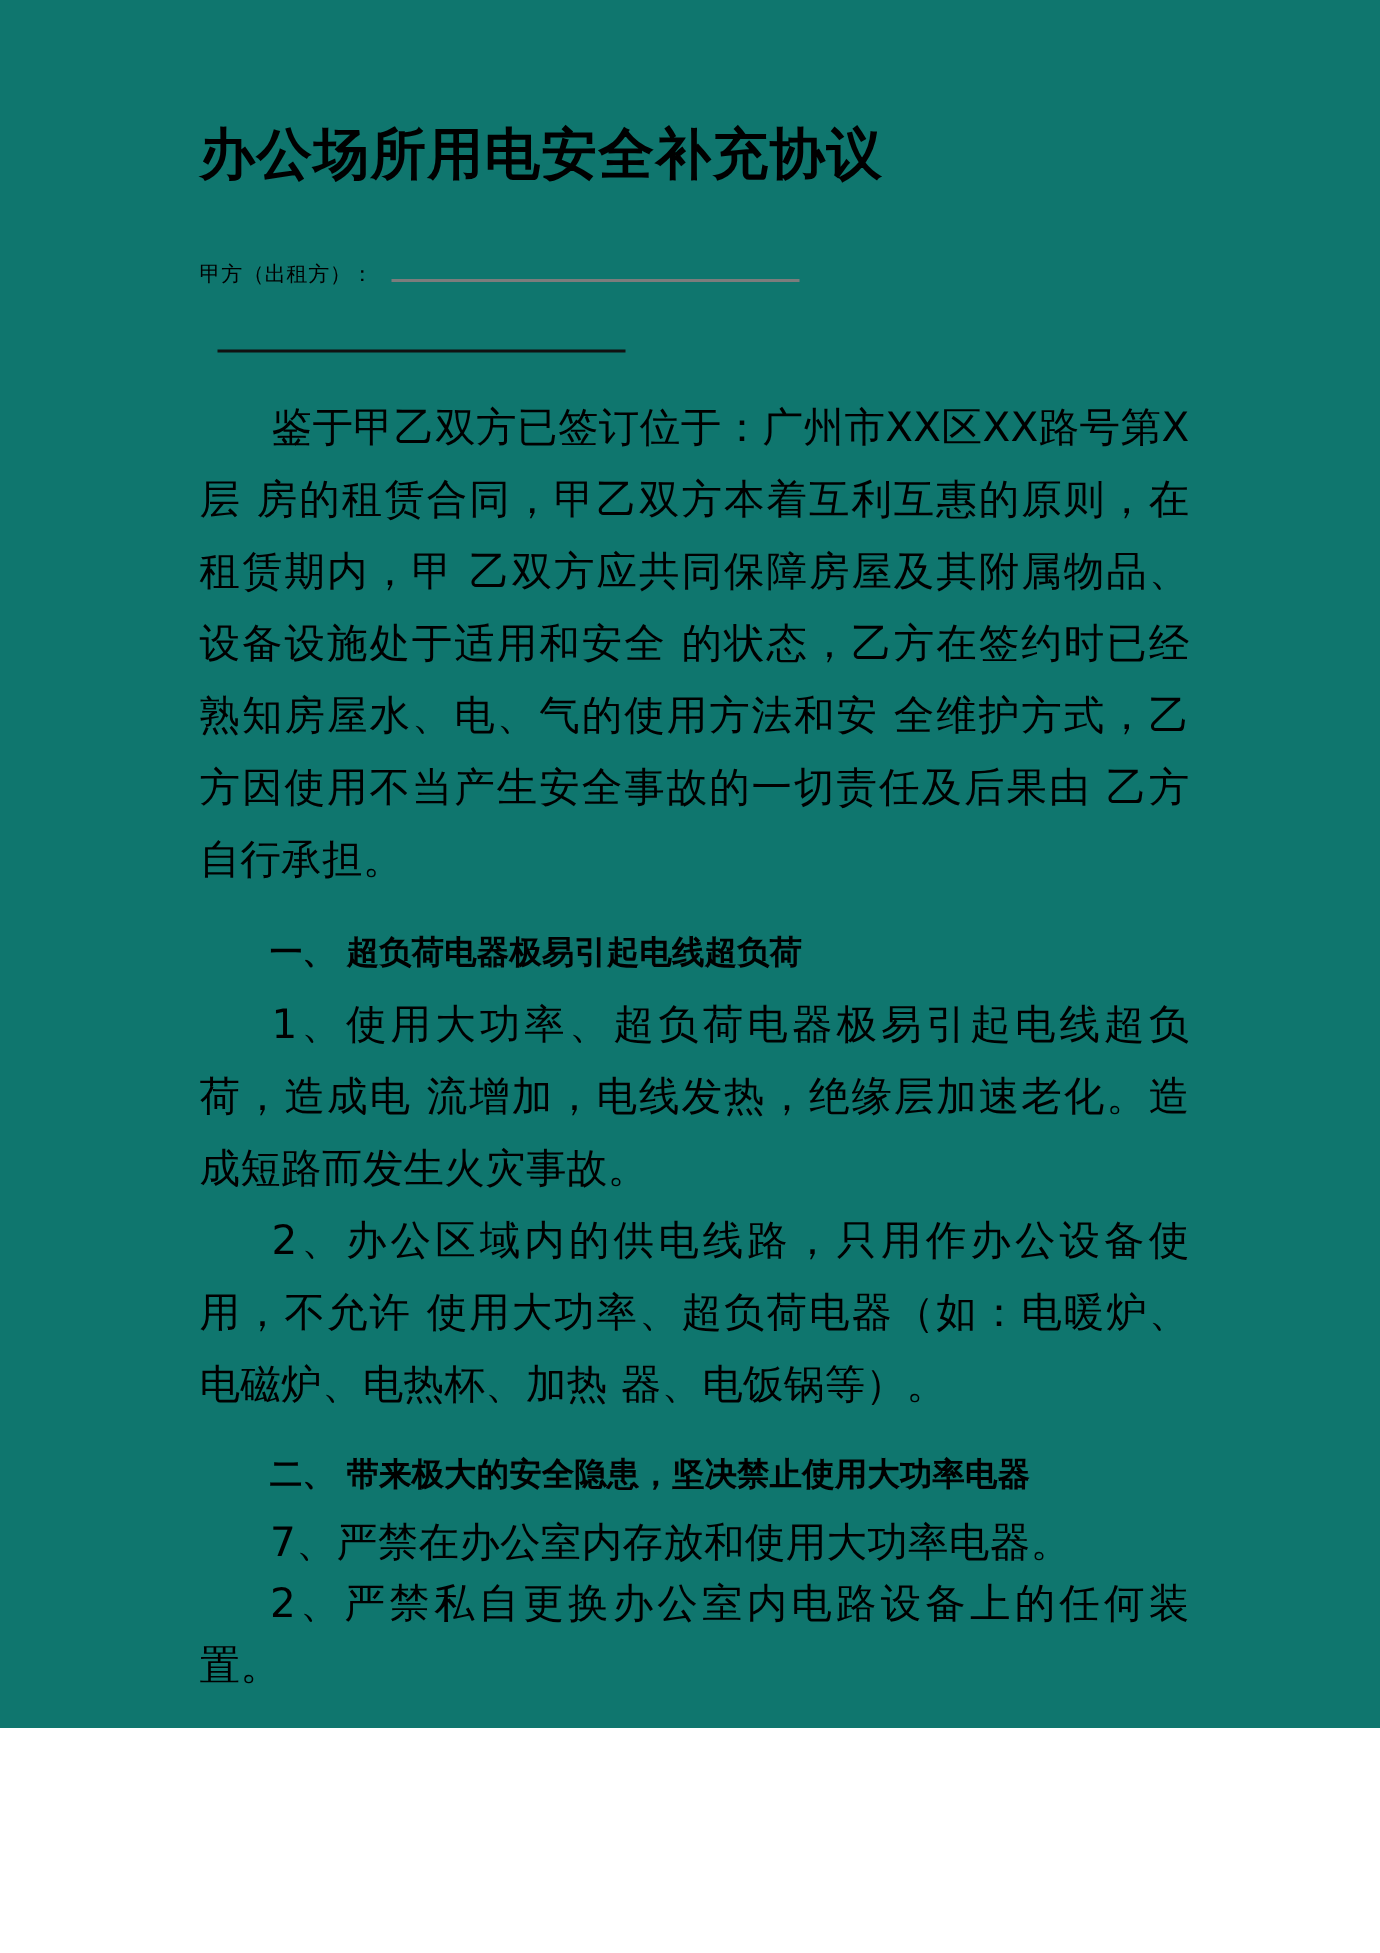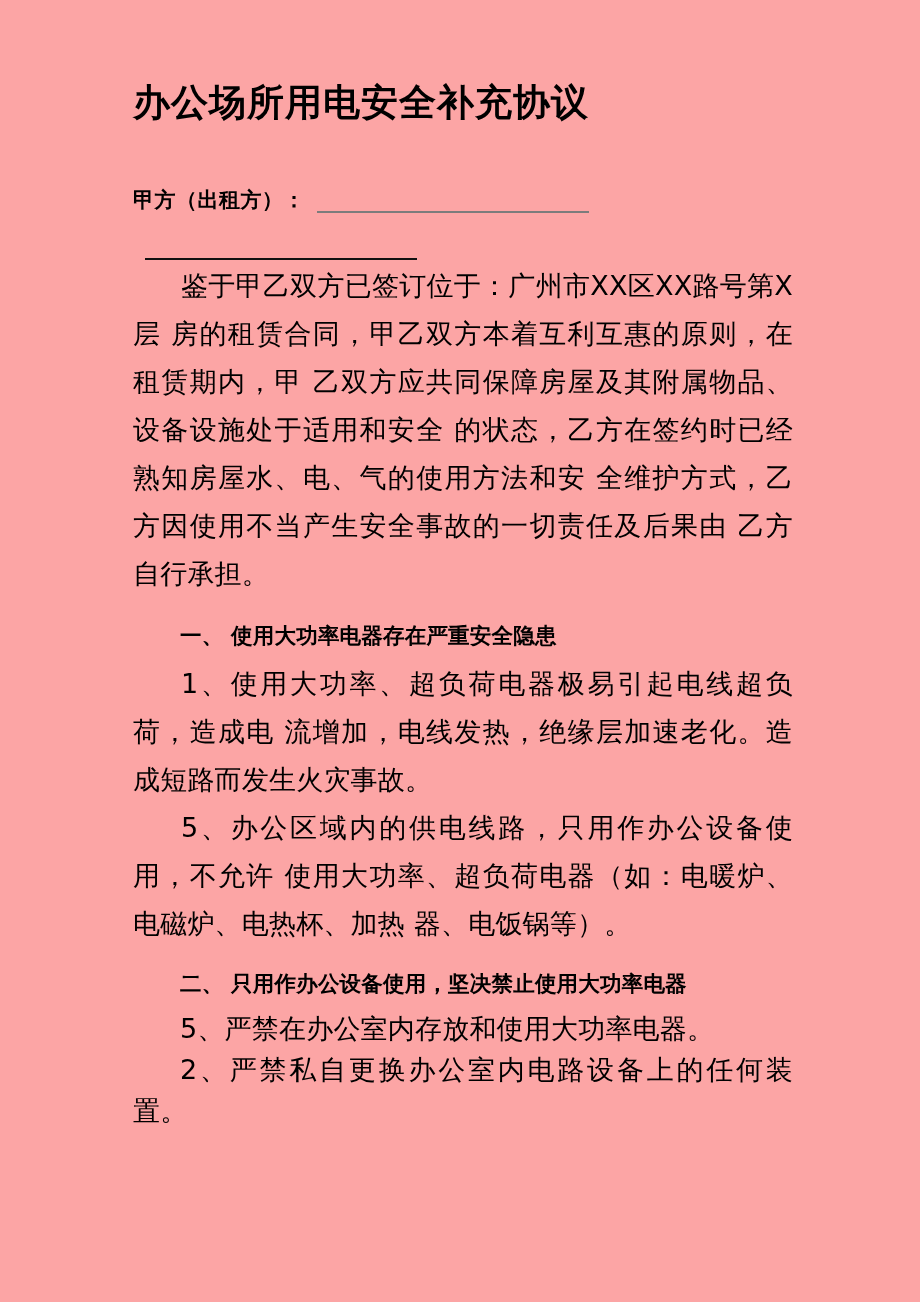--- a/index.html
+++ b/index.html
@@ -15,22 +15,22 @@
     overflow: hidden;
     font-family: "DejaVu Sans", "Liberation Sans", sans-serif;
     color: #000000;
     -webkit-font-smoothing: antialiased;
   }
 
   .page {
     position: absolute;
     top: 0; left: 0;
     width: 920px;
-    height: 1302px;
-    background: #fca5a5;
+    height: 1152px;
+    background: #0f766e;
   }
 
   
   .doc-title {
     position: absolute;
     left: 133px;
     top: 79px;
     font-size: 37px;
     font-weight: bold;
     letter-spacing: 1px;
@@ -41,26 +41,24 @@
 
   
   .party-block {
     position: absolute;
     left: 133px;
     top: 168px;
     width: 660px;
   }
   .party-row {
     display: flex;
-    align-items: flex-end;
     height: 47px;
-    font-size: 21px;
+    font-size: 14px;
     line-height: 30px;
     letter-spacing: 0.5px;
-    font-weight: bold;
   }
   .party-label {
     white-space: nowrap;
   }
   .party-blank {
     display: inline-block;
     width: 272px;
     margin-left: 12px;
     height: 22px;
     position: relative;
@@ -143,30 +141,30 @@
     </div>
 
   </div>
 
   <div class="body-block">
 
     <p class="para indent">鉴于甲乙双方已签订位于：广州市XX区XX路号第X层 房的租赁合同，甲乙双方本着互利互惠的原则，在租赁期内，甲 乙双方应共同保障房屋及其附属物品、设备设施处于适用和安全 的状态，乙方在签约时已经熟知房屋水、电、气的使用方法和安 全维护方式，乙方因使用不当产生安全事故的一切责任及后果由 乙方自行承担。</p>
 
     <div class="gap-md"></div>
 
-    <h2 class="heading">一、 使用大功率电器存在严重安全隐患</h2>
+    <h2 class="heading">一、 超负荷电器极易引起电线超负荷</h2>
 
     <p class="item">1、使用大功率、超负荷电器极易引起电线超负荷，造成电 流增加，电线发热，绝缘层加速老化。造成短路而发生火灾事故。</p>
 
-    <p class="item">5、办公区域内的供电线路，只用作办公设备使用，不允许 使用大功率、超负荷电器（如：电暖炉、电磁炉、电热杯、加热 器、电饭锅等）。</p>
+    <p class="item">2、办公区域内的供电线路，只用作办公设备使用，不允许 使用大功率、超负荷电器（如：电暖炉、电磁炉、电热杯、加热 器、电饭锅等）。</p>
 
 
     <div class="gap-sm"></div>
 
-    <h2 class="heading">二、 只用作办公设备使用，坚决禁止使用大功率电器</h2>
+    <h2 class="heading">二、 带来极大的安全隐患，坚决禁止使用大功率电器</h2>
 
-    <p class="item tight">5、严禁在办公室内存放和使用大功率电器。</p>
+    <p class="item tight">7、严禁在办公室内存放和使用大功率电器。</p>
 
     <p class="item tight">2、严禁私自更换办公室内电路设备上的任何装置。</p>
 
   </div>
 
 </div>
 
 </body></html>

